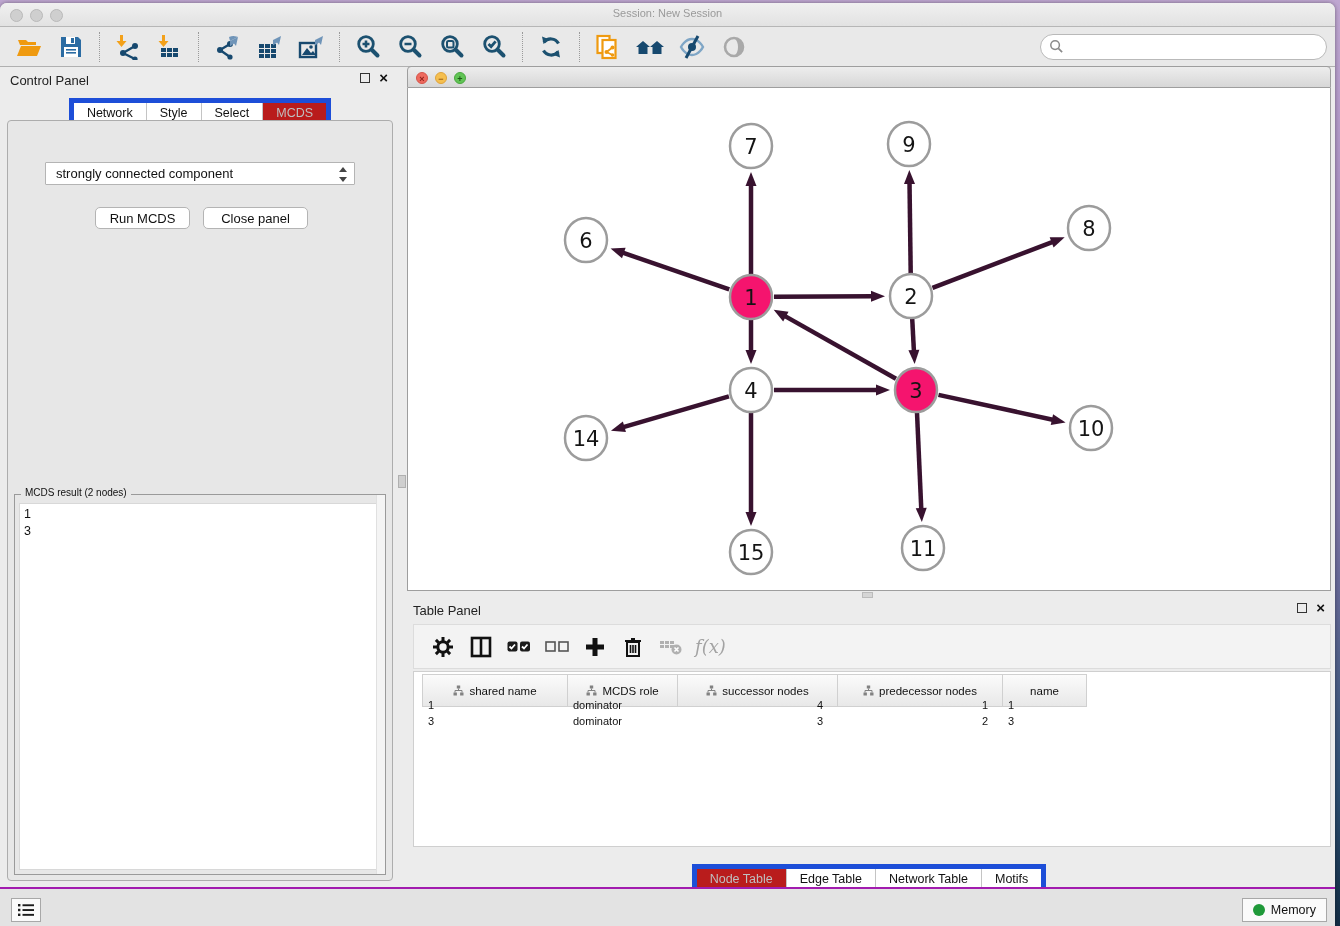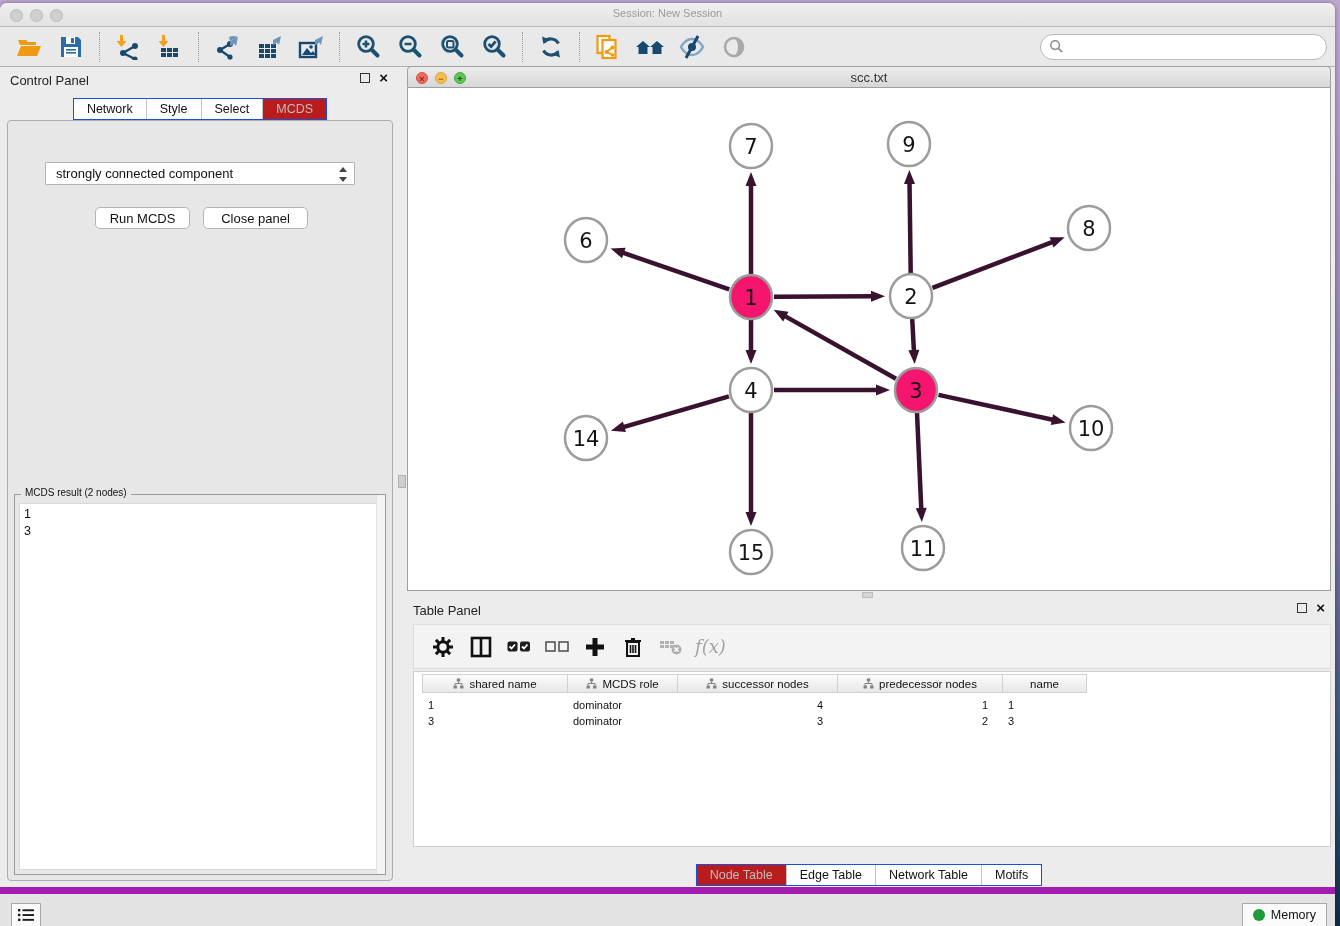--- a/index.html
+++ b/index.html
@@ -31,21 +31,21 @@
     font-family:"Liberation Sans",sans-serif; background:transparent; }
 
   
   .cpanel-header { position:absolute; left:0; top:63px; width:400px; height:28px; }
   .panel-title { position:absolute; left:10px; top:7px; font-size:13px; color:#222; }
   .float-ico { width:10px; height:10px; border:1.5px solid #333; display:inline-block; }
   .close-ico { font-size:15px; font-weight:bold; color:#111; line-height:10px; }
   .hdr-icons { position:absolute; right:12px; top:7px; display:flex; gap:9px; align-items:center; cursor:pointer; }
 
   .ctabs { position:absolute; left:0; top:95px; width:400px; display:flex; justify-content:center; }
-  .tabgroup { display:inline-flex; border:1px solid #1d4ed8; border-radius:0; overflow:hidden; background:#fff; }
+  .tabgroup { display:inline-flex; border:5px solid #1d4ed8; border-radius:0; overflow:hidden; background:#fff; }
   .tab { padding:3px 13px; font-size:12.5px; color:#111; background:#fff;
     border-right:1px solid #c4c4c4; cursor:pointer; white-space:nowrap; }
   .tab:last-child { border-right:none; }
   .tab.sel { background:#b91c1c; color:#bfbfbf; }
 
   .cpanel-body { position:absolute; left:7px; top:117px; width:386px; height:761px;
     background:#e7e7e7; border:1px solid #adadad; border-radius:4px; }
   .opt-label { position:absolute; left:0; width:100%; top:20px; text-align:center; font-size:13px; color:#111; }
   .dropdown { position:absolute; left:37px; top:41px; width:310px; height:23px; background:#fff;
     border:1px solid #b4b4b4; border-radius:1px; font-size:13px; color:#111;
@@ -85,33 +85,33 @@
 
   
   .tpanel-header { position:absolute; left:407px; top:593px; width:924px; height:26px; }
   .tpanel-toolbar { position:absolute; left:413px; top:621px; width:918px; height:45px;
     background:#f3f3f3; border:1px solid #dcdcdc; display:flex; align-items:center; padding:12px 10px; }
   .ttbtn { width:28px; height:28px; display:flex; align-items:center; justify-content:center;
     margin:0 5px; cursor:pointer; }
   .fx { font-family:"DejaVu Serif",serif; font-style:italic; font-size:18px; color:#a3a3a3; }
   .tablewrap { position:absolute; left:413px; top:668px; width:918px; height:176px;
     background:#fff; border:1px solid #cfcfcf; }
-  .thead { position:absolute; left:8px; top:2px; height:19px; display:flex;
+  .thead { position:absolute; left:8px; top:2px; height:33px; display:flex;
     background:linear-gradient(#fbfbfb,#e8e8e8); border:1px solid #d0d0d0; }
   .th { display:flex; align-items:center; justify-content:center; gap:5px;
     border-right:1px solid #d0d0d0; font-size:11.5px; color:#111; cursor:pointer; }
   .th:last-child { border-right:none; }
   .trow { position:absolute; left:8px; height:16px; display:flex; font-size:11px; color:#111; }
   .td { display:flex; align-items:center; padding:0 6px; overflow:hidden; }
   .td.num { justify-content:flex-end; padding-right:14px; }
   .ttabs { position:absolute; left:407px; top:861px; width:924px; display:flex; justify-content:center; }
 
   
   .statusbar { position:absolute; left:0; top:884px; width:100%; height:39px;
-    background:#e3e3e3; border-top:7px solid #a21caf; }
+    background:#e3e3e3; border-top:2px solid #a21caf; }
   .list-btn { position:absolute; left:11px; top:9px; width:30px; height:24px; background:#fafafa;
     border:1px solid #a8a8a8; display:flex; align-items:center; justify-content:center; cursor:pointer; }
   .mem-btn { position:absolute; right:8px; top:9px; height:24px; background:#fafafa;
     border:1px solid #a8a8a8; display:flex; align-items:center; gap:6px; padding:0 10px;
     font-size:12.5px; color:#111; cursor:pointer; }
   .mem-dot { width:12px; height:12px; border-radius:50%; background:#1f9939; }
 
   svg text { font-family:"DejaVu Sans",sans-serif; }
 </style>
 </head>
@@ -315,21 +315,20 @@
       <div class="result-area">1
 3</div>
       <div class="result-scroll"></div>
     </div>
   </div>
 
   <div class="netwin-titlebar">
     <span class="mtl red">×</span>
     <span class="mtl yel">−</span>
     <span class="mtl grn">+</span>
-    <div class="title">scc.txt</div>
   </div>
   <div class="net-canvas">
     <svg id="graph-svg" width="922" height="501">
           <g>
             <line x1="343" y1="186" x2="343" y2="96" stroke="#38122f" stroke-width="4.5"></line>
             <polygon points="343,84 348.5,98 337.5,98" fill="#38122f"></polygon>
           </g>
           <g>
             <line x1="321.2606252742353" y1="201.4900341856449" x2="213.91722780778517" y2="164.40776960632581" stroke="#38122f" stroke-width="4.5"></line>
             <polygon points="202.5749453421688,160.48952657274924 217.6034696091105,159.86226398184775 214.01174682833198,170.25935624199607" fill="#38122f"></polygon>

